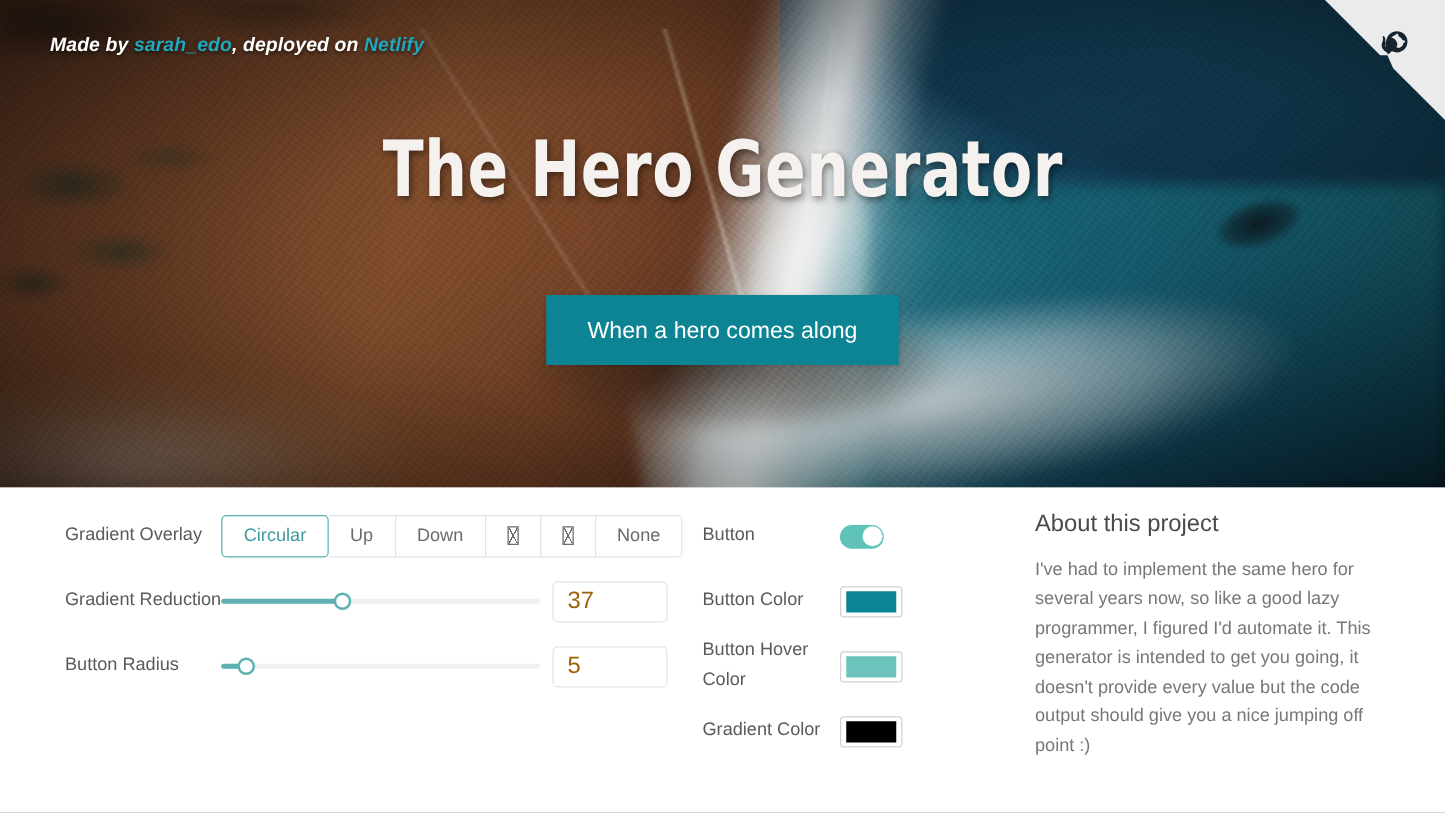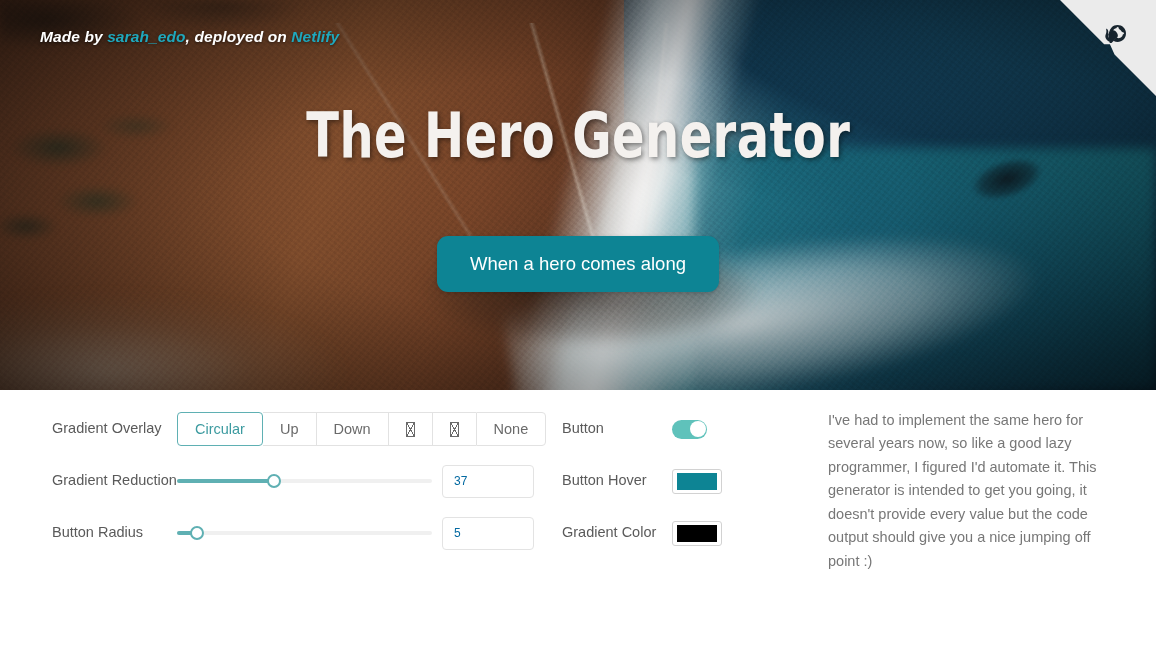--- a/index.html
+++ b/index.html
@@ -152,21 +152,21 @@
     text-shadow:2px 2px 6px rgba(0,0,0,.45);
     white-space:nowrap;
     margin-bottom:40px;
   }
   .hero-cta {
     display:inline-block;
     background:#0d8494;
     color:#ffffff;
     font-size:18.5px;
     padding:17px 33px;
-    border:none; border-radius:11px;
+    border:none; border-radius:0;
     cursor:pointer;
     box-shadow:0 1px 4px rgba(0,0,0,.18);
   }
 
   
   .gh-corner { position:absolute; right:0; top:0; width:96px; height:96px; z-index:8; }
 
   
   .panel {
     position:relative;
@@ -238,21 +238,21 @@
     background:#ffffff;
     border:2px solid #5fb0b3;
     border-radius:50%;
     transform:translateX(-7px);
     cursor:pointer;
   }
   .num-input {
     width:92px; height:33px;
     border:1px solid #e3e3e3; border-radius:4px;
     font-family:"Liberation Sans", sans-serif;
-    font-size:12px; color:#0369a1;
+    font-size:19px; color:#a16207;
     padding:0 11px;
     background:#fff;
     margin-left:10px;
   }
 
   
   .toggle {
     width:35px; height:19px;
     border-radius:10px;
     background:#5fc2bb;
@@ -379,31 +379,38 @@
   <div class="col-mid">
 
     <div class="row">
       <div class="mid-label">Button</div>
       <div class="toggle">
         <div class="knob"></div>
       </div>
     </div>
 
     <div class="row">
-      <div class="mid-label">Button Hover</div>
+      <div class="mid-label">Button Color</div>
       <div class="swatch">
         <div class="fill" style="background:#0d8494"></div>
       </div>
     </div>
 
+    <div class="row">
+      <div class="mid-label">Button Hover Color</div>
+      <div class="swatch">
+        <div class="fill" style="background:#6bc3bb"></div>
+      </div>
+    </div>
 
     <div class="row">
       <div class="mid-label">Gradient Color</div>
       <div class="swatch">
         <div class="fill" style="background:#000000"></div>
       </div>
     </div>
   </div>
 
   <div class="col-right">
+    <h2 class="about-title">About this project</h2>
     <p class="about-body">I've had to implement the same hero for several years now, so like a good lazy programmer, I figured I'd automate it. This generator is intended to get you going, it doesn't provide every value but the code output should give you a nice jumping off point :)</p>
   </div>
 </div>
 
 </body></html>

